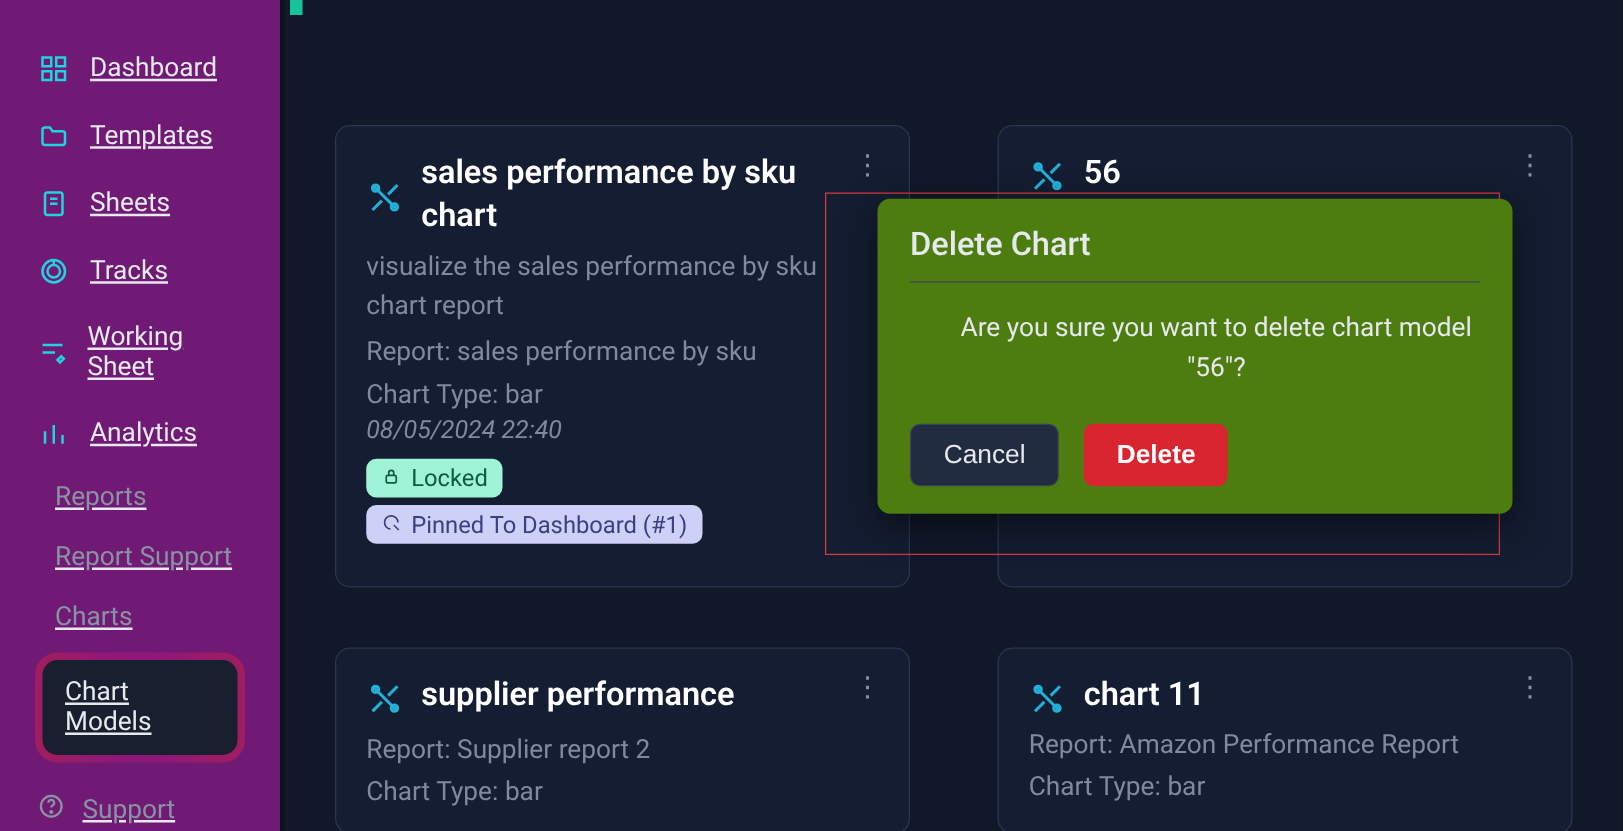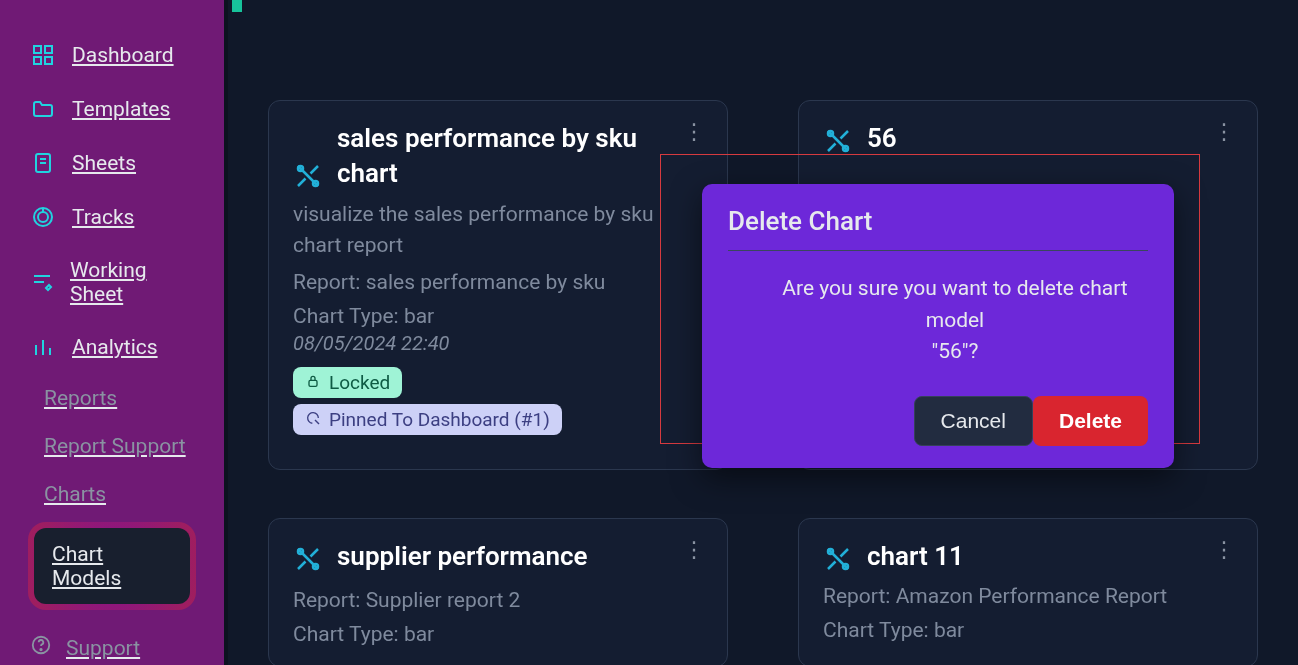--- a/index.html
+++ b/index.html
@@ -79,21 +79,21 @@
     column-gap: 70px;
     row-gap: 48px;
   }
   .card {
     background: #141d31;
     border: 1px solid #2b374e;
     border-radius: 12px;
     padding: 20px 24px 20px 24px;
     position: relative;
   }
-  .card-head { display:flex; align-items:flex-end; gap:14px; margin-bottom:8px; }
+  .card-head { display:flex; align-items:center; gap:14px; margin-bottom:8px; }
   .card-icon { width:30px; height:30px; color:#22b0d8; flex-shrink:0; margin-top:4px; }
   .card-icon svg { width:30px; height:30px; }
   .card-title { color:#fff; font-size:26px; font-weight:600; line-height:1.35; max-width:320px; }
   .card-menu { position:absolute; top:14px; right:14px; color:#8a93a2; font-size:22px; padding:4px 8px; cursor:pointer; }
   .card-desc { color:#7f8a9d; font-size:21px; margin-top:6px; line-height:1.45; }
   .card-line { color:#7f8a9d; font-size:21px; margin-top:10px; }
   .card-date { color:#7f8a9d; font-size:20px; font-style:italic; margin-top:3px; }
   .badges { margin-top:12px; display:flex; flex-direction:column; gap:6px; align-items:flex-start; }
   .badge {
     display:inline-flex; align-items:center; gap:8px;
@@ -102,28 +102,28 @@
   .badge-lock { background:#9ff3d6; color:#0e5b44; }
   .badge-pin  { background:#cdd1f7; color:#3c3f82; }
   .badge svg { width:16px; height:16px; }
 
   
   .dialog-highlight {
     position:absolute; left:660px; top:154px; width:540px; height:290px;
     border:1px solid #d63a3f; pointer-events:none; z-index:5;
   }
   .dialog {
-    position:absolute; left:702px; top:184px; width:472px;
-    background:#6d28d9; border-radius:10px; padding:22px 26px 22px 26px;
+    position:absolute; left:702px; top:159px; width:508px;
+    background:#4d7c0f; border-radius:10px; padding:22px 26px 22px 26px;
     box-shadow: 0 10px 30px rgba(0,0,0,0.5);
     z-index:6;
   }
   .dialog-title { color:#e6e9ed; font-size:26px; font-weight:500; padding-bottom:14px; border-bottom:1px solid #3a465d; }
   .dialog-body { color:#e6e9ed; font-size:21px; text-align:center; padding:22px 4px 10px 4px; line-height:1.5;margin-left:34px; }
-  .dialog-actions { display:flex; justify-content:flex-end; margin-top:18px; }
+  .dialog-actions { display:flex; justify-content:flex-start; gap:20px; margin-top:18px; }
   .btn { border:none; border-radius:8px; padding:12px 26px; font-size:21px; cursor:pointer; }
   .btn-cancel { background:#222c40; color:#e6e9ed; border:1px solid #35415a; }
   .btn-delete { background:#d9252f; color:#fff; font-weight:600; }
 </style>
 </head>
 <body>
 
 <div class="app">
 
   <aside class="sidebar">

